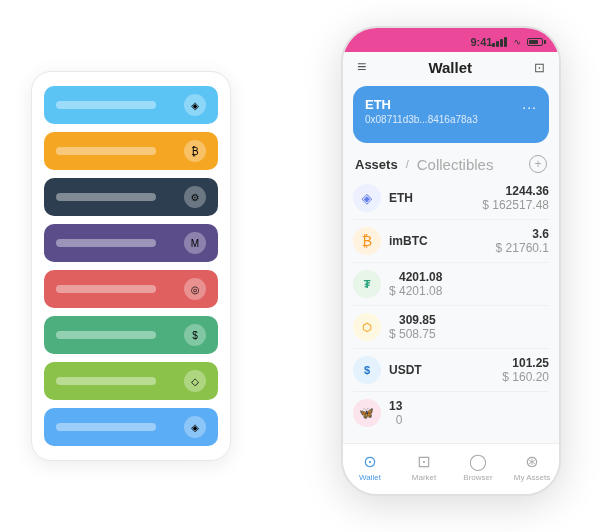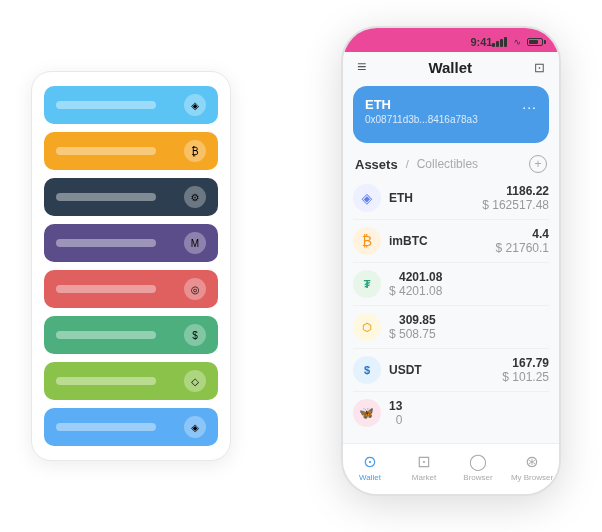--- a/index.html
+++ b/index.html
@@ -243,21 +243,21 @@
       font-weight: 600;
       color: #333;
     }
 
     .assets-tab-separator {
       font-size: 11px;
       color: #aaa;
     }
 
     .assets-tab-inactive {
-      font-size: 12px;
+      font-size: 15px;
       color: #aaa;
       text-align: right;
     }
 
     .assets-add {
       width: 18px;
       height: 18px;
       border: 1.5px solid #aaa;
       border-radius: 50%;
       display: flex;
@@ -447,30 +447,30 @@
       </div>
       <div class="assets-add">+</div>
     </div>
 
     <div class="asset-list">
 
       <div class="asset-item">
         <div class="asset-logo logo-eth">◈</div>
         <span class="asset-name">ETH</span>
         <div class="asset-values">
-          <span class="asset-amount">1186.22</span>
+          <span class="asset-amount">1244.36</span>
           <span class="asset-usd">$ 162517.48</span>
         </div>
       </div>
 
       <div class="asset-item">
         <div class="asset-logo logo-imbtc">₿</div>
         <span class="asset-name">imBTC</span>
         <div class="asset-values">
-          <span class="asset-amount">4.4</span>
+          <span class="asset-amount">3.6</span>
           <span class="asset-usd">$ 21760.1</span>
         </div>
       </div>
 
       <div class="asset-item">
         <div class="asset-logo logo-usdt" style="font-size:11px;font-weight:700;">₮</div>
         <div class="asset-values">
           <span class="asset-amount">4201.08</span>
           <span class="asset-usd">$ 4201.08</span>
         </div>
@@ -481,22 +481,22 @@
         <div class="asset-values">
           <span class="asset-amount">309.85</span>
           <span class="asset-usd">$ 508.75</span>
         </div>
       </div>
 
       <div class="asset-item">
         <div class="asset-logo logo-usdc" style="font-size:11px;font-weight:700;">$</div>
         <span class="asset-name">USDT</span>
         <div class="asset-values">
-          <span class="asset-amount">167.79</span>
-          <span class="asset-usd">$ 101.25</span>
+          <span class="asset-amount">101.25</span>
+          <span class="asset-usd">$ 160.20</span>
         </div>
       </div>
 
       <div class="asset-item">
         <div class="asset-logo logo-tft" style="font-size:12px;">🦋</div>
         <div class="asset-values">
           <span class="asset-amount">13</span>
           <span class="asset-usd">0</span>
         </div>
       </div>
@@ -511,18 +511,18 @@
       <div class="bottom-nav-item">
         <span class="bottom-nav-icon">⊡</span>
         <span class="bottom-nav-label">Market</span>
       </div>
       <div class="bottom-nav-item">
         <span class="bottom-nav-icon">◯</span>
         <span class="bottom-nav-label">Browser</span>
       </div>
       <div class="bottom-nav-item">
         <span class="bottom-nav-icon">⊛</span>
-        <span class="bottom-nav-label">My Browser</span>
+        <span class="bottom-nav-label">My Assets</span>
       </div>
     </div>
 
   </div>
 </div>
 
 </body></html>

